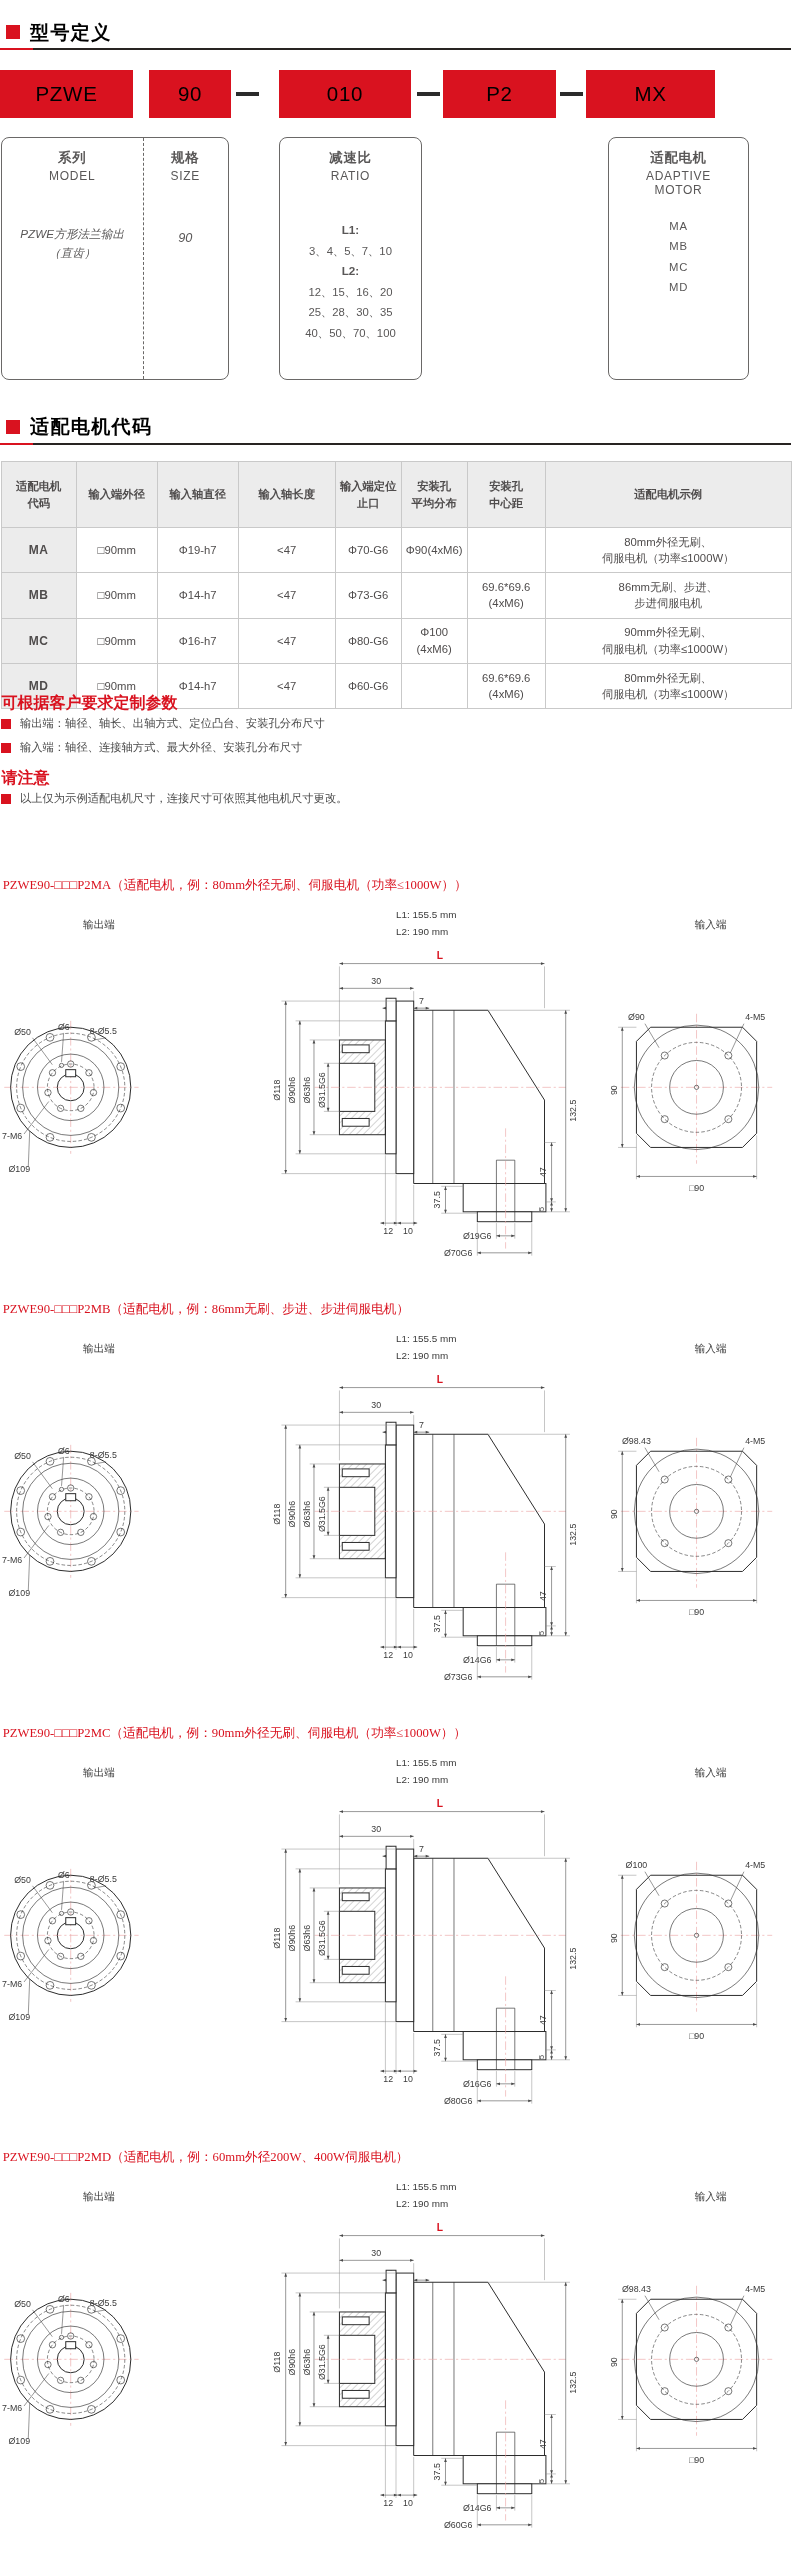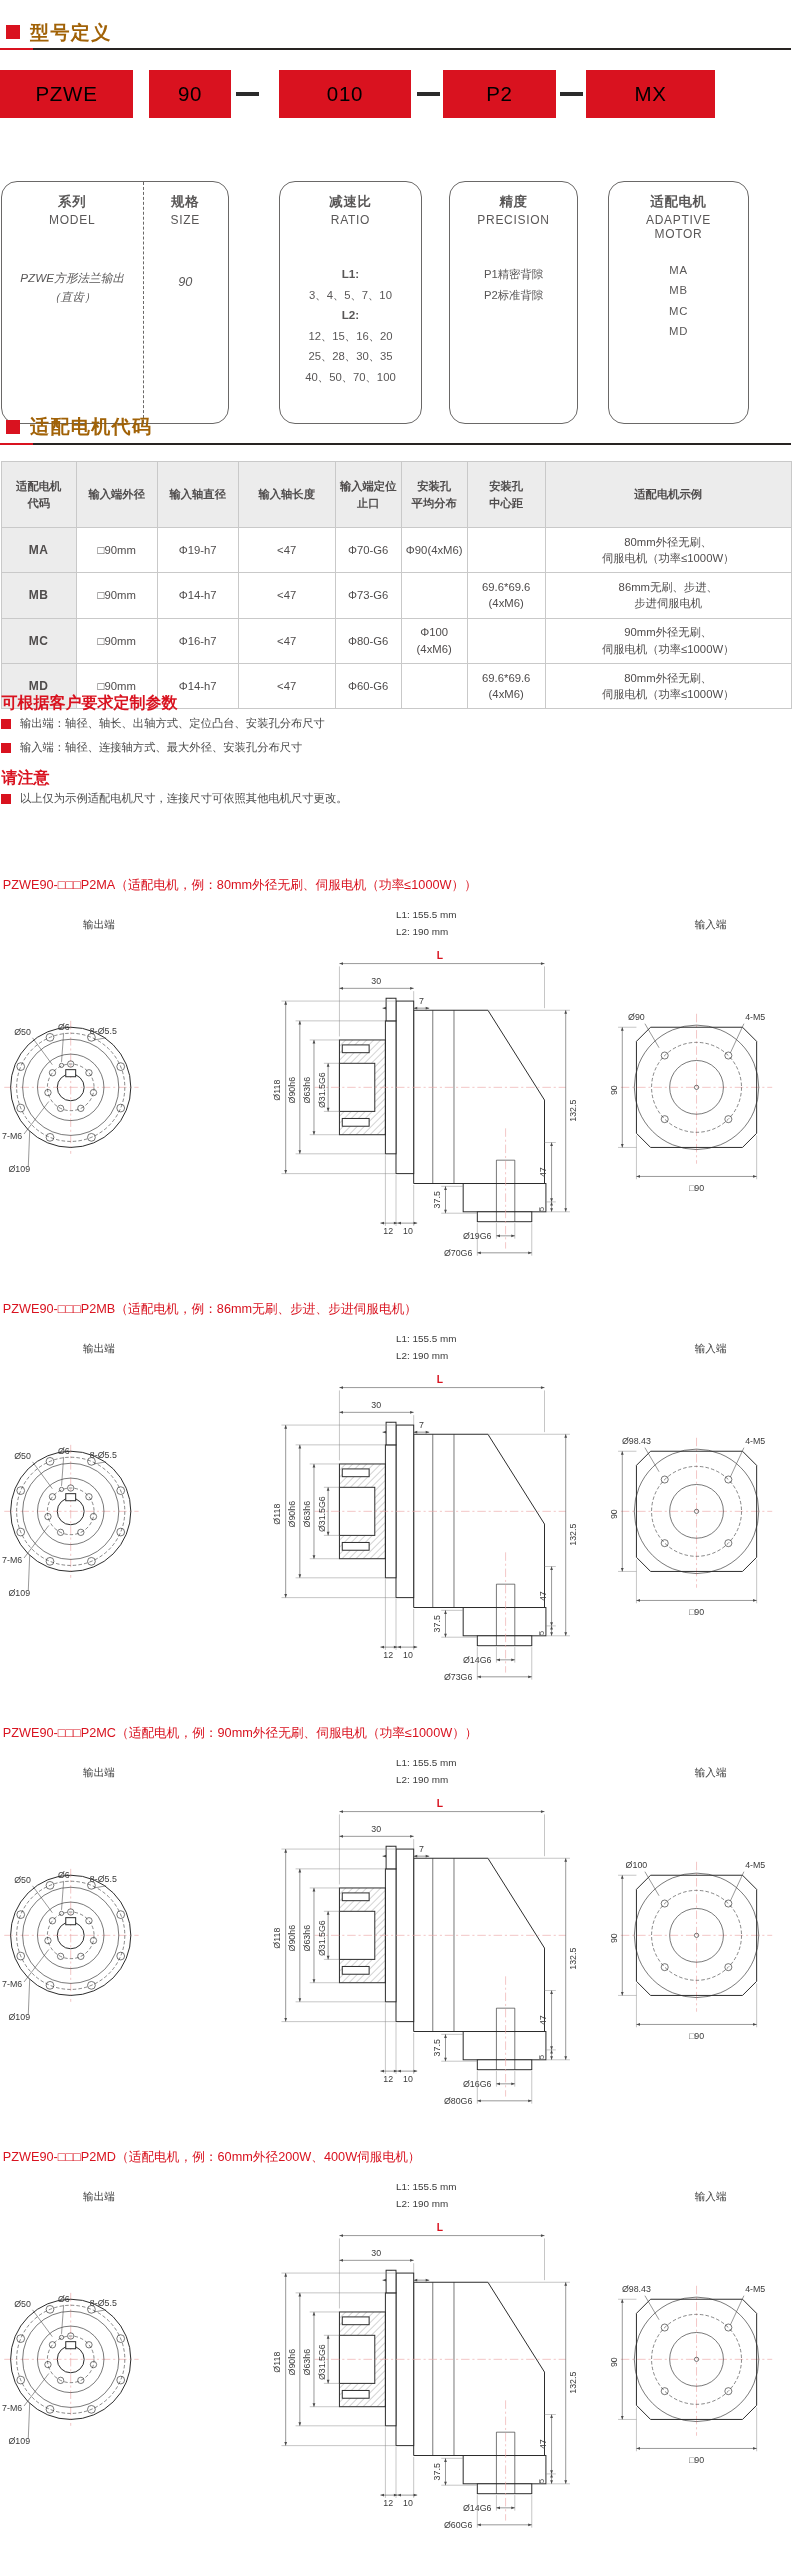--- a/index.html
+++ b/index.html
@@ -1,45 +1,45 @@
 <!DOCTYPE html>
 <html style="font-size:11.3px"><head>
 <meta charset="utf-8">
 <style>
 :root{ --red:#d9121f; --ink:#282422; --gray:#595757; }
 html,body{margin:0;padding:0;background:#fff;}
 #page{position:relative;width:792px;height:2576px;background:#fff;overflow:hidden;
       font-family:"Liberation Sans","DejaVu Sans",sans-serif;}
 .sec-h{position:absolute;left:0;width:791px;height:30px;border-bottom:2.1px solid #282422;}
 .sec-h .sq{position:absolute;left:5.7px;top:7px;width:14px;height:14px;background:var(--red);}
-.sec-h .t{position:absolute;left:30px;top:1.4px;font-size:19px;font-weight:bold;color:#a16207;letter-spacing:1.4px;}
+.sec-h .t{position:absolute;left:30px;top:1.4px;font-size:19px;font-weight:bold;color:#000000;letter-spacing:1.4px;}
 .sec-h .redline{position:absolute;left:0;bottom:-2.1px;width:33px;height:2.1px;background:var(--red);}
 .codebox{position:absolute;top:70px;height:48px;background:var(--red);color:#000000;font-size:20.5px;
          display:flex;align-items:center;justify-content:center;letter-spacing:0.7px;}
 .cdash{position:absolute;top:92px;width:23px;height:3.5px;background:#2b2b2b;}
-.descbox{position:absolute;top:137px;height:243px;border:1.4px solid #6a6867;border-radius:16px;
-         color:var(--gray);box-sizing:border-box;margin-top:44px;}
+.descbox{position:absolute;top:137px;height:243px;border:1.4px solid #6a6867;border-radius:8px;
+         color:var(--gray);box-sizing:border-box;}
 .dcn{font-size:13.4px;font-weight:bold;text-align:center;margin-top:11.3px;letter-spacing:0.7px;}
 .den{font-size:12px;text-align:center;margin-top:2.1px;letter-spacing:0.7px;}
 .aval{position:absolute;width:100%;text-align:center;font-size:11.7px;line-height:19px;font-style:italic;}
 .rl{font-size:11.3px;text-align:center;line-height:20.5px;}
 .rlb{font-size:11.7px;font-weight:bold;text-align:center;line-height:20.5px;}
 .dashdiv{position:absolute;left:141px;top:0;bottom:0;border-left:1.4px dashed #6a6867;}
 #mtable{position:absolute;left:0.7px;top:461px;width:791px;border-collapse:collapse;table-layout:fixed;
         font-size:11.3px;color:#4f4c4c;text-align:center;}
 #mtable td{border:0.7px solid #c9c9c9;white-space:pre-line;padding:2.1px 1.4px;line-height:16.3px;}
 #mtable thead td{background:#ececec;font-weight:bold;height:61px;}
 #mtable tbody td{height:40px;}
 #mtable tbody td.codecell{background:#ececec;font-weight:bold;font-size:12px;letter-spacing:0.7px;}
 .rednote{position:absolute;left:1.4px;font-size:16px;font-weight:bold;color:var(--red);}
 .bullet{position:absolute;left:1.4px;display:flex;align-items:center;font-size:11.3px;color:#4a4a4a;}
 .bullet .bsq{width:10px;height:10px;background:var(--red);margin-right:8.5px;flex:none;}
 #drawings{position:absolute;left:0;top:874px;width:792px;}
 .drawing-block{position:relative;width:792px;height:424px;}
-.drawing-title{position:absolute;left:2.8px;top:2.8px;font-size:12.7px;color:var(--red);}
+.drawing-title{position:absolute;left:2.8px;top:2.8px;font-size:12.7px;color:var(--red);font-family:Liberation Serif, serif;}
 .drawing-svg{position:absolute;left:0;top:21px;}
 svg text{font-family:"Liberation Sans","DejaVu Sans",sans-serif;font-size:12.5px;fill:#3a3a3a;}
 svg .t14{font-size:14px;} svg .t15{font-size:15px;}
 svg .redtxt{fill:#d9121f;font-weight:bold;font-size:14.5px;}
 .ol{fill:none;stroke:#2b2b2b;stroke-width:1.4;}
 .olw{fill:#fff;stroke:#2b2b2b;stroke-width:1.4;}
 .thin{fill:none;stroke:#2b2b2b;stroke-width:0.9;}
 .dsh{fill:none;stroke:#2b2b2b;stroke-width:0.8;stroke-dasharray:5 3;}
 .cl{fill:none;stroke:#eaa4a4;stroke-width:0.9;stroke-dasharray:12 4 3 4;}
 .dim{stroke:#4a4a4a;stroke-width:0.8;fill:none;marker-start:url(#arw);marker-end:url(#arw);}
@@ -85,26 +85,20 @@
     <div class="dcn">减速比</div>
     <div class="den">RATIO</div>
     <div class="rlb" style="margin-top:37px">L1:</div>
     <div class="rl">3、4、5、7、10</div>
     <div class="rlb">L2:</div>
     <div class="rl">12、15、16、20</div>
     <div class="rl">25、28、30、35</div>
     <div class="rl">40、50、70、100</div>
   </div>
 
-  <div class="descbox" style="left:449px;width:129px">
-    <div class="dcn">精度</div>
-    <div class="den">PRECISION</div>
-    <div class="rl" style="margin-top:37px">P1精密背隙</div>
-    <div class="rl">P2标准背隙</div>
-  </div>
 
   <div class="descbox" style="left:608px;width:141px">
     <div class="dcn">适配电机</div>
     <div class="den">ADAPTIVE</div>
     <div class="den" style="margin-top:0">MOTOR</div>
     <div class="rl" style="margin-top:18.4px;letter-spacing:0.7px">MA</div>
     <div class="rl" style="letter-spacing:0.7px">MB</div>
     <div class="rl" style="letter-spacing:0.7px">MC</div>
     <div class="rl" style="letter-spacing:0.7px">MD</div>
   </div>

